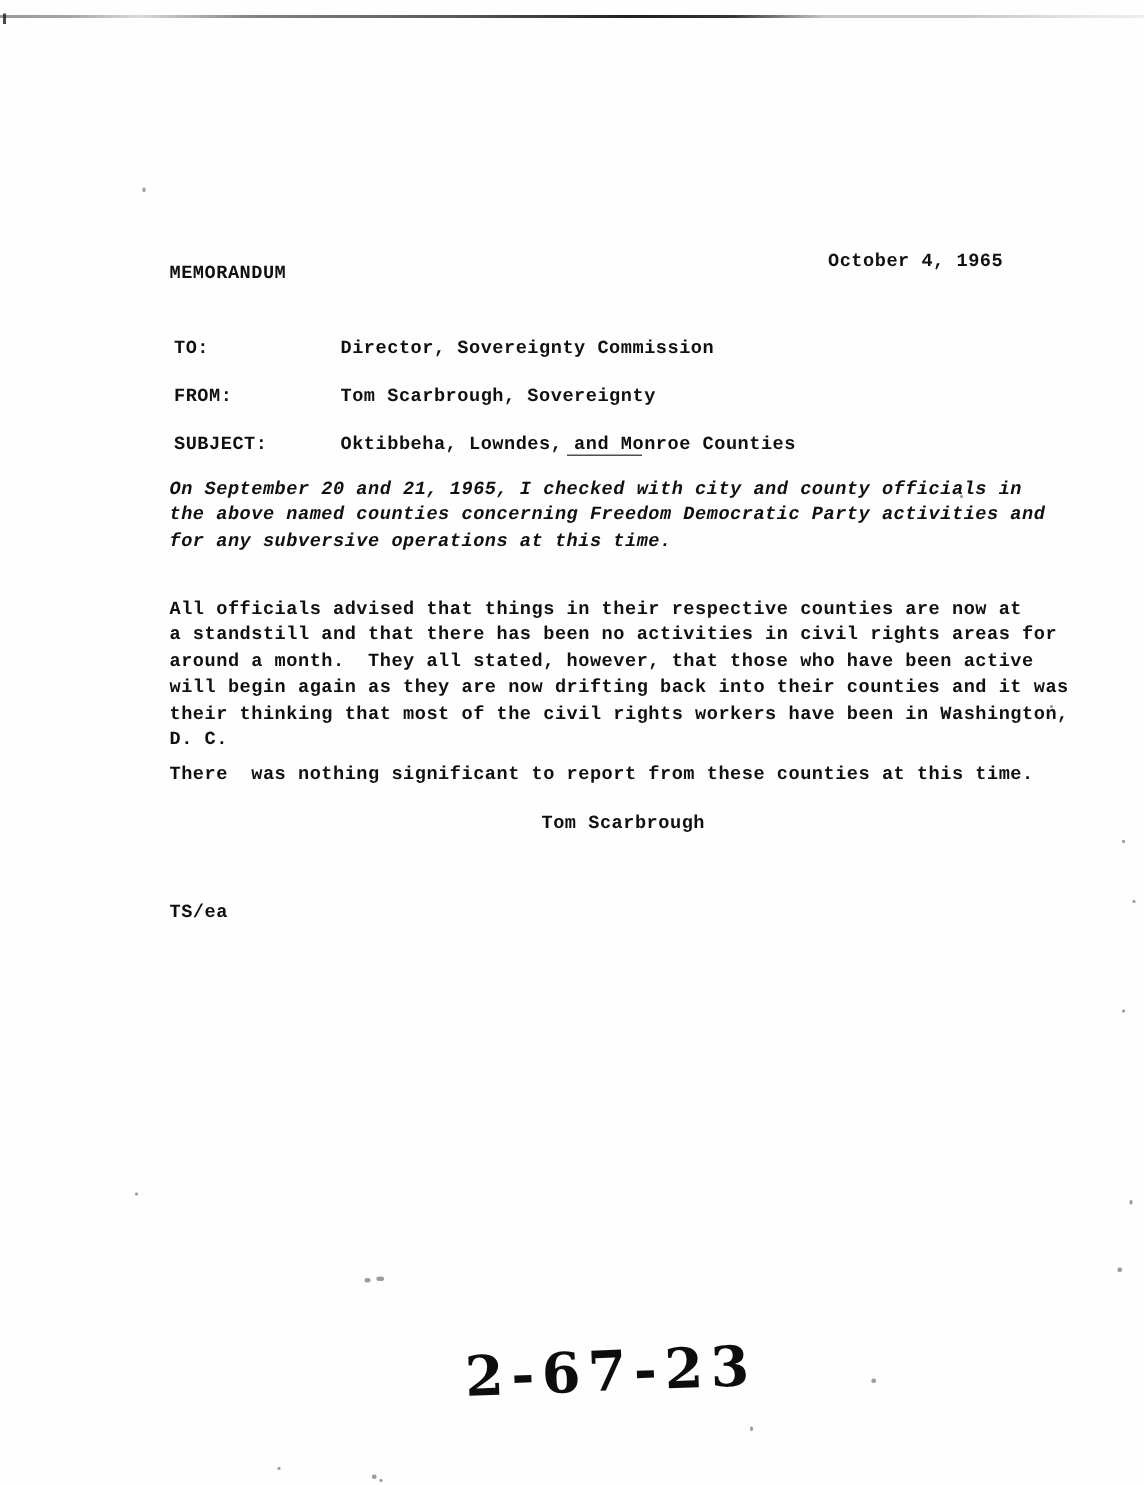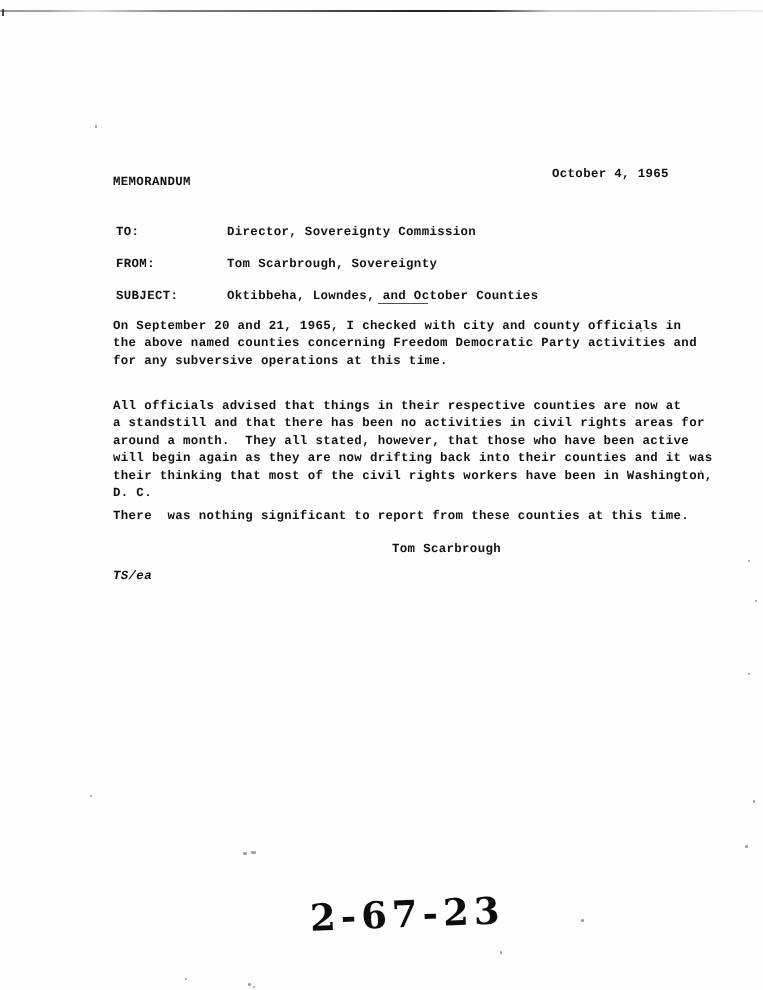--- a/index.html
+++ b/index.html
@@ -78,26 +78,26 @@
   
   .subject-underline {
     position: absolute;
     left: 265px;
     top: 15px;
     width: 50px;
     height: 1px;
     background: rgba(30,30,30,0.78);
   }
 
-  #para-1 { left: 113px; top: 318px; }
+  #para-1 { left: 113px; top: 318px; font-style: italic; }
   #para-2 { left: 113px; top: 398px; }
   #para-3 { left: 113px; top: 508px; }
 
-  #signature { left: 392px; top: 541px; }
-  #initials  { left: 113px; top: 568px; font-style: italic; }
+  #signature { left: 361px; top: 541px; }
+  #initials  { left: 113px; top: 600px; }
 
   
   #page-number {
     position: absolute;
     left: 310px;
     top: 892px;
     font-family: "DejaVu Serif", serif;
     font-size: 37px;
     font-weight: bold;
     color: #0d0d0d;
@@ -130,21 +130,21 @@
     <div class="typed field-value">Director, Sovereignty Commission</div>
   </div>
 
   <div class="field-row" id="row-from">
     <div class="typed field-label">FROM:</div>
     <div class="typed field-value">Tom Scarbrough, Sovereignty</div>
   </div>
 
   <div class="field-row" id="row-subject">
     <div class="typed field-label">SUBJECT:</div>
-    <div class="typed field-value">Oktibbeha, Lowndes, and October Counties</div>
+    <div class="typed field-value">Oktibbeha, Lowndes, and Monroe Counties</div>
     <div class="subject-underline"></div>
   </div>
 
   <div class="typed" id="para-1">On September 20 and 21, 1965, I checked with city and county officials in
 the above named counties concerning Freedom Democratic Party activities and
 for any subversive operations at this time.</div>
 
   <div class="typed" id="para-2">All officials advised that things in their respective counties are now at
 a standstill and that there has been no activities in civil rights areas for
 around a month.  They all stated, however, that those who have been active

